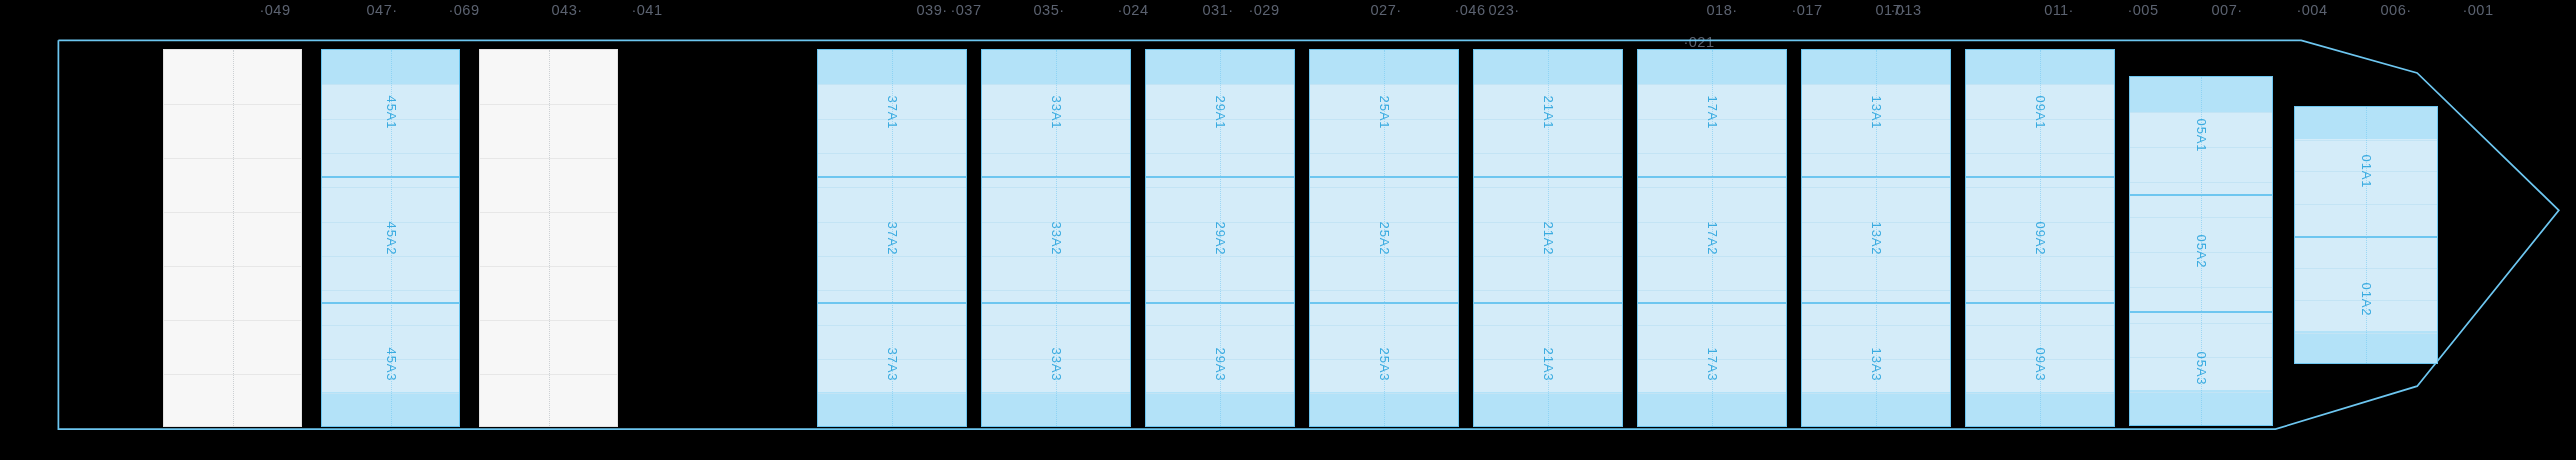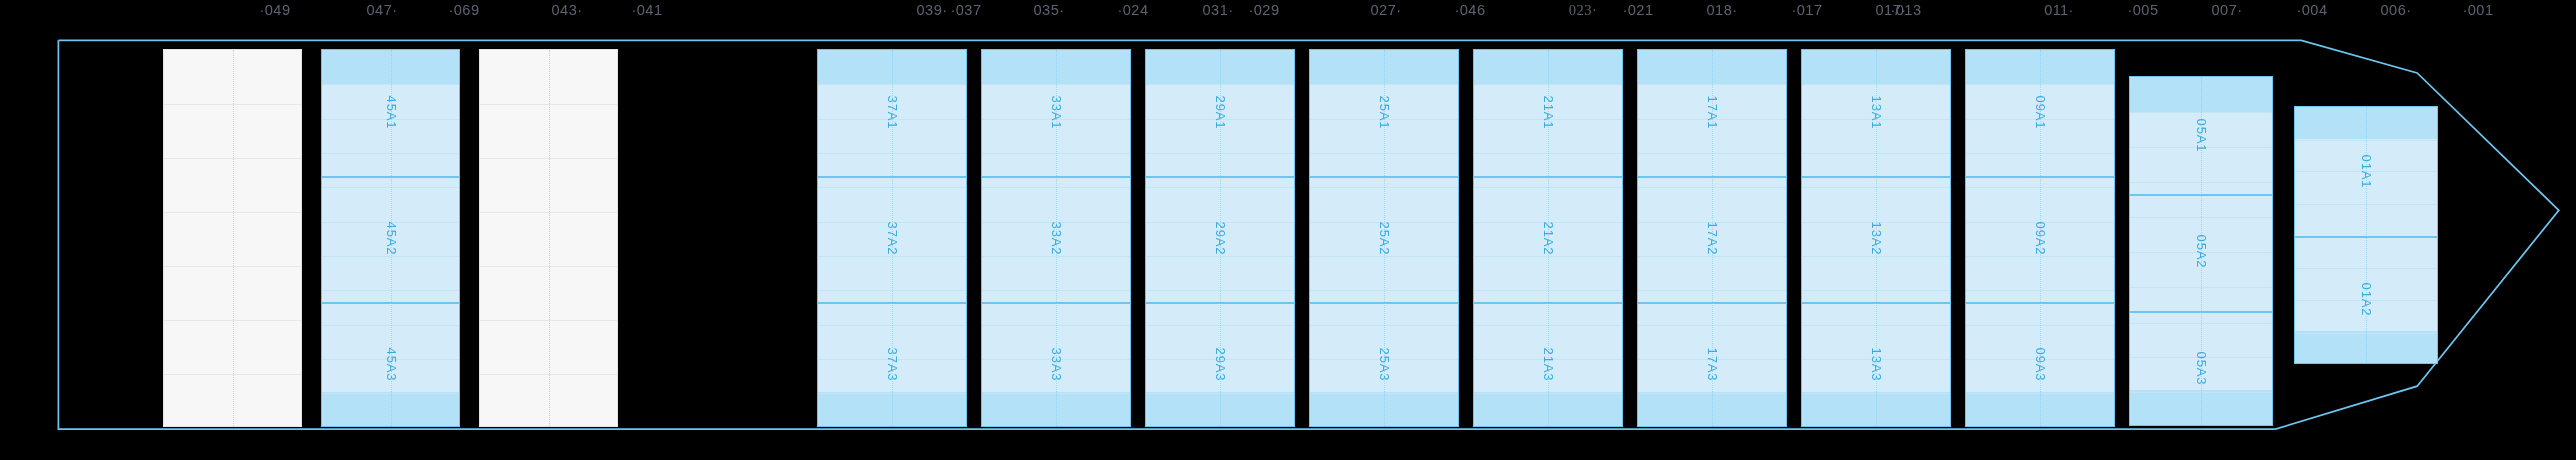--- a/index.html
+++ b/index.html
@@ -74,22 +74,22 @@
       <div class="tick" style="left: 567px;">043·</div>
       <div class="tick" style="left: 647px;">·041</div>
       <div class="tick" style="left: 932px;">039·</div>
       <div class="tick" style="left: 966px;">·037</div>
       <div class="tick" style="left: 1049px;">035·</div>
       <div class="tick" style="left: 1133px;">·024</div>
       <div class="tick" style="left: 1218px;">031·</div>
       <div class="tick" style="left: 1264px;">·029</div>
       <div class="tick" style="left: 1386px;">027·</div>
       <div class="tick" style="left: 1470px;">·046</div>
-      <div class="tick" style="left: 1583px; font-family: Liberation Serif, serif;">023·</div>
-      <div class="tick" style="left: 1638px;">·021</div>
+      <div class="tick" style="left: 1504px;">023·</div>
+      <div class="tick" style="left: 1699px; margin-top: 32px;">·021</div>
       <div class="tick" style="left: 1722px;">018·</div>
       <div class="tick" style="left: 1807px;">·017</div>
       <div class="tick" style="left: 1891px;">017·</div>
       <div class="tick" style="left: 1906px;">·013</div>
       <div class="tick" style="left: 2059px;">011·</div>
       <div class="tick" style="left: 2143px;">·005</div>
       <div class="tick" style="left: 2227px;">007·</div>
       <div class="tick" style="left: 2312px;">·004</div>
       <div class="tick" style="left: 2396px;">006·</div>
       <div class="tick" style="left: 2478px;">·001</div>

